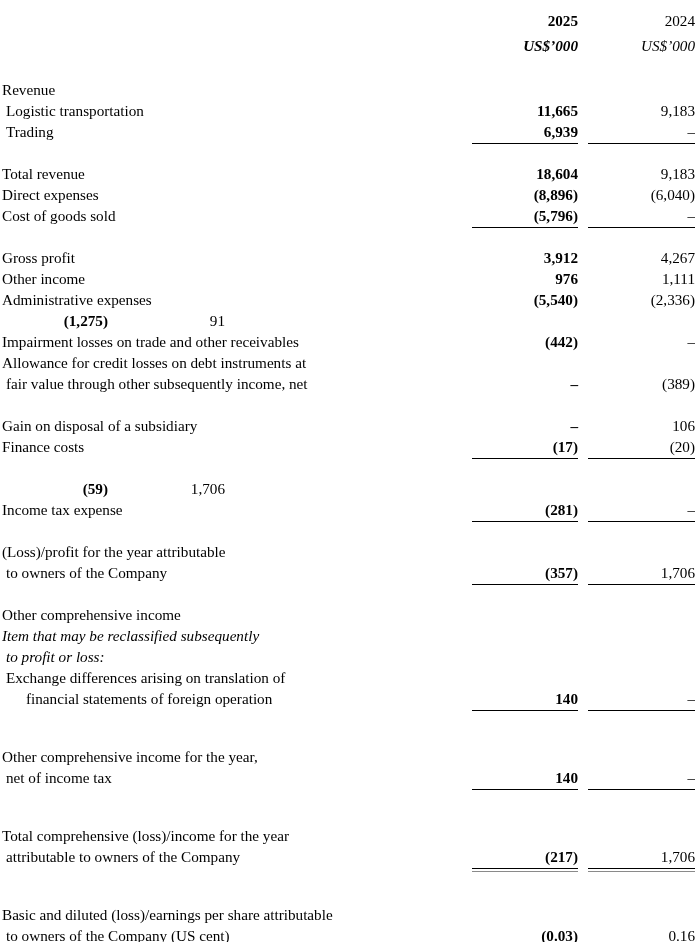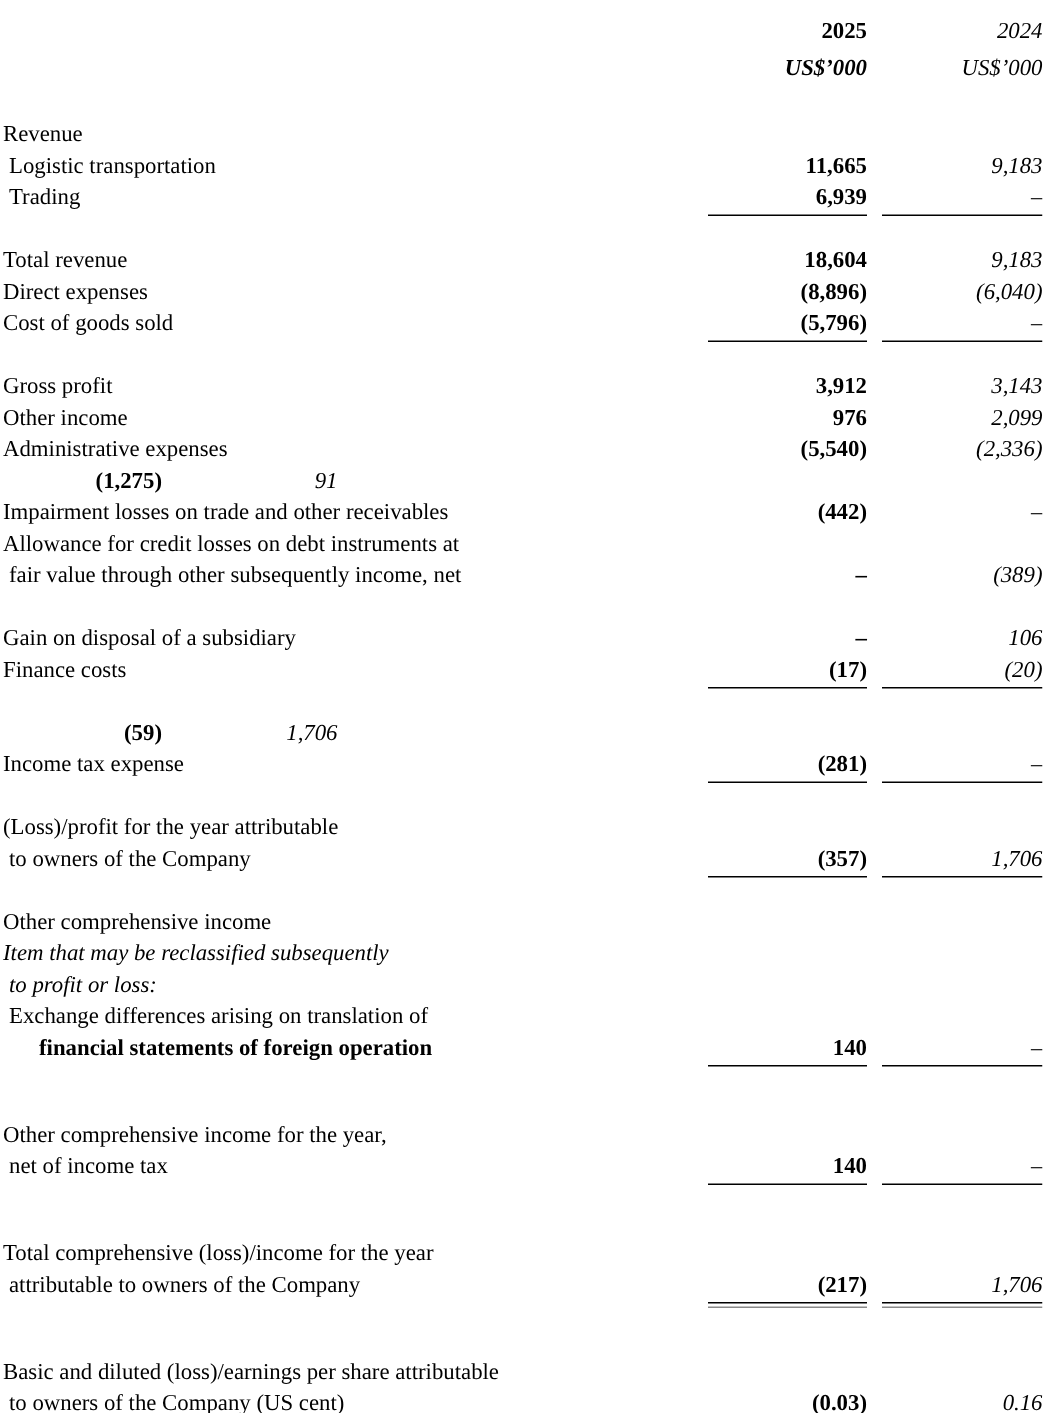--- a/index.html
+++ b/index.html
@@ -53,26 +53,25 @@
     flex: 0 0 108px;
     width: 108px;
     padding-right: 0px;
     font-weight: bold;
   }
   .val.c2024 {
     flex: 0 0 117px;
     width: 117px;
     padding-right: 0px;
     font-weight: normal;
-    font-style: italic;
   }
 
   
   .ind1 { padding-left: 6px; }
-  .ind2 { padding-left: 26px; font-weight: bold; }
+  .ind2 { padding-left: 26px; }
 
   .b   { font-weight: normal; }
   .it  { font-style: italic; }
   .bit { font-weight: bold; font-style: italic; }
 
   
   .hdr-row { height: 25px; }
   .hdr-row .label { line-height: 25px; }
   .hdr-row .val { line-height: 25px; }
 
@@ -166,27 +165,27 @@
     <div class="label">Cost of goods sold</div>
     <div class="val c2025">(5,796)</div>
     <div class="val c2024">–</div>
   </div>
 
   <div class="spacer h21"></div>
 
   <div class="row">
     <div class="label">Gross profit</div>
     <div class="val c2025">3,912</div>
-    <div class="val c2024">3,143</div>
+    <div class="val c2024">4,267</div>
   </div>
 
   <div class="row">
     <div class="label">Other income</div>
     <div class="val c2025">976</div>
-    <div class="val c2024">2,099</div>
+    <div class="val c2024">1,111</div>
   </div>
 
   <div class="row">
     <div class="label">Administrative expenses</div>
     <div class="val c2025">(5,540)</div>
     <div class="val c2024">(2,336)</div>
   </div>
 
   <div class="row">
     <div class="val c2025">(1,275)</div>

